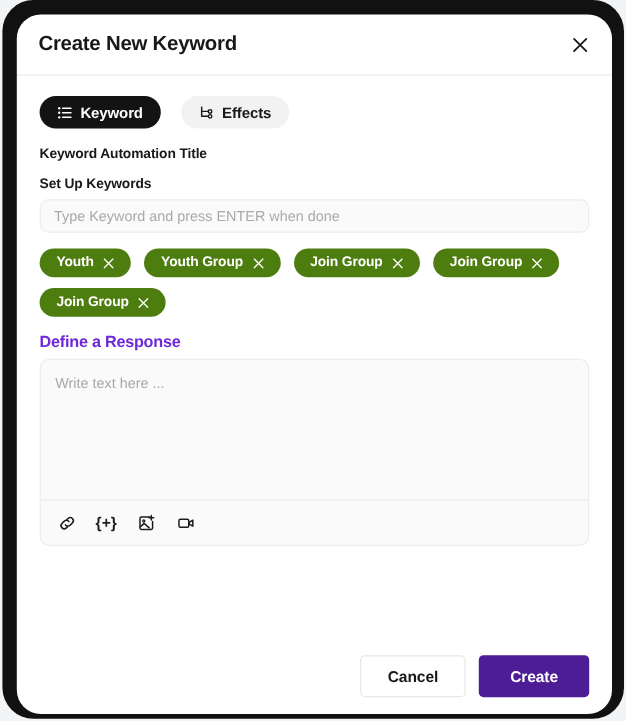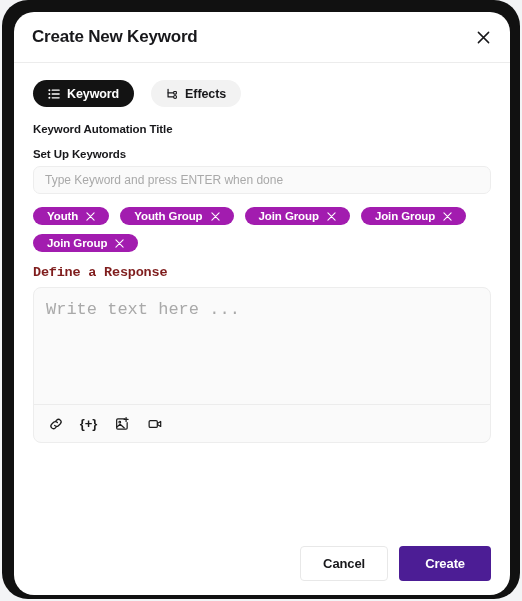--- a/index.html
+++ b/index.html
@@ -132,62 +132,61 @@
     display: flex;
     flex-wrap: wrap;
     gap: 9px 11px;
     margin-top: 11px;
     margin-bottom: 13px;
   }
   .chip {
     display: inline-flex;
     align-items: center;
     gap: 8px;
-    height: 18px;
+    height: 24px;
     padding: 0 14px;
-    background: #a21caf;
+    background: #4d7c0f;
     color: #ffffff;
     border-radius: 13px;
     font-size: 11.5px;
     font-weight: bold;
     cursor: default;
     letter-spacing: -0.1px;
   }
   .chip-x {
     display: flex;
     align-items: center;
     cursor: pointer;
     color: #ffffff;
   }
 
   
   .section-heading {
     font-size: 13.5px;
     font-weight: bold;
-    color: #7f1d1d;
+    color: #6d28d9;
     margin-bottom: 7px;
     letter-spacing: -0.2px;
-    font-family: Liberation Mono, monospace;
   }
   .editor {
     border: 1px solid #ededed;
     border-radius: 8px;
     background: #fafafa;
     overflow: hidden;
   }
   .editor-area {
     width: 100%;
     height: 116px;
     border: none;
     background: transparent;
     resize: none;
     outline: none;
     padding: 12px 12px 0 12px;
-    font-size: 17px;
-    font-family: Liberation Mono, monospace;
+    font-size: 12px;
+    font-family: Liberation Sans, sans-serif;
     color: #0c4a6e;
     display: block;
   }
   .editor-area::placeholder { color: #a9a9a9; }
   .editor-toolbar {
     border-top: 1px solid #ececec;
     height: 38px;
     display: flex;
     align-items: center;
     gap: 14px;

